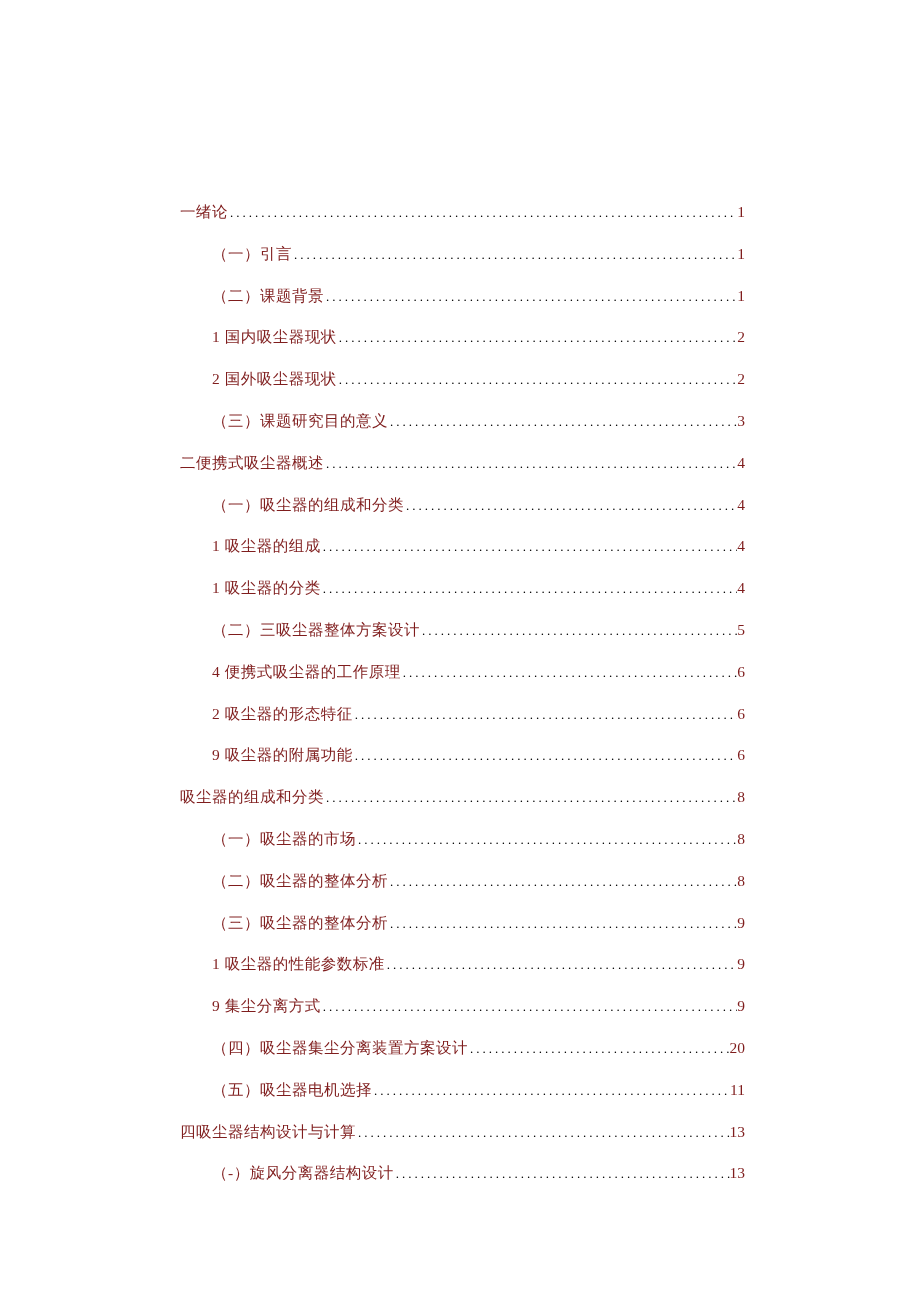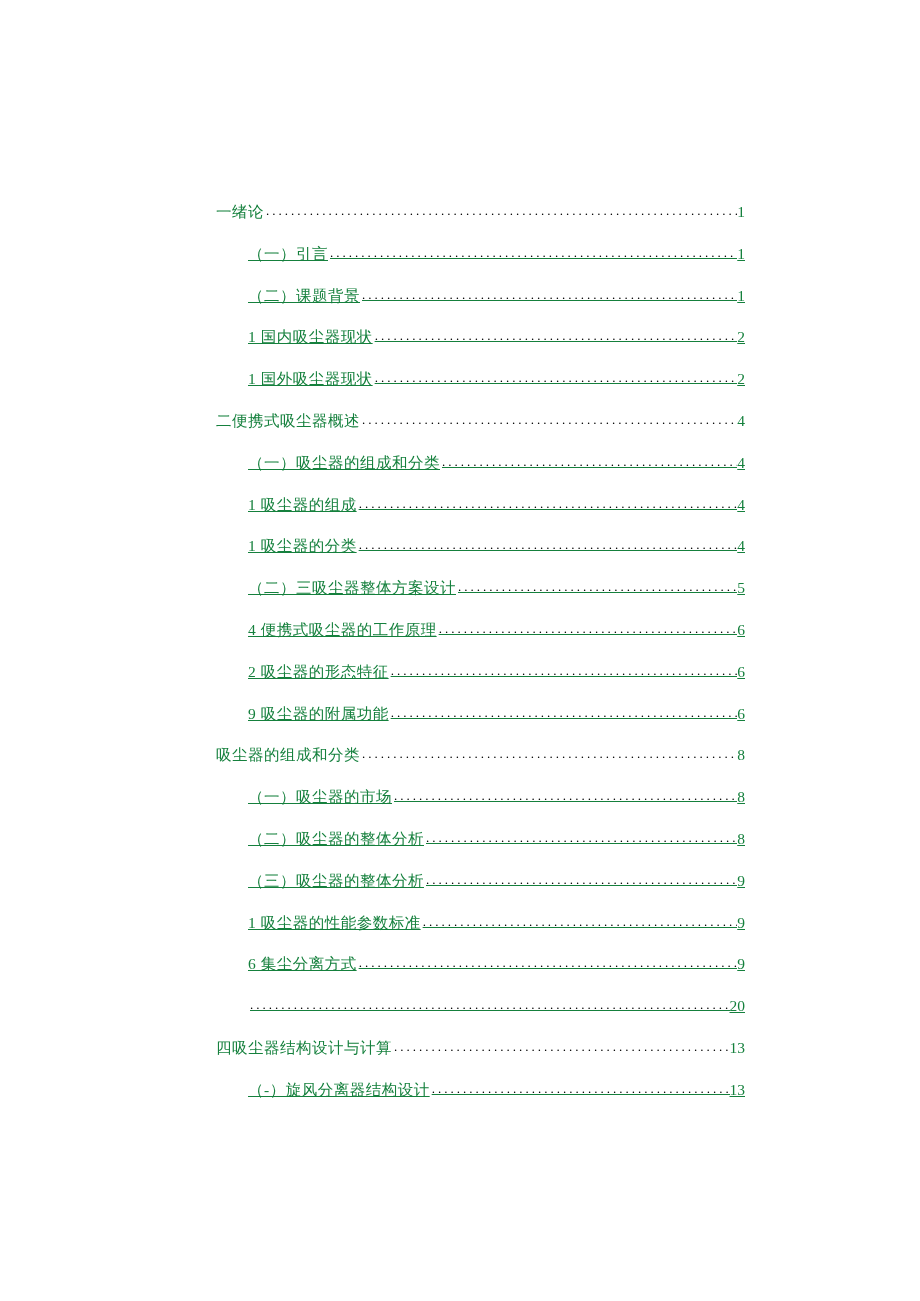--- a/index.html
+++ b/index.html
@@ -12,33 +12,31 @@
       font-family: "SimSun", "宋体", serif;
       width: 920px;
       height: 1301px;
       position: relative;
     }
     .page {
       padding: 200px 175px 100px 180px;
     }
     .toc-entry {
       display: flex;
-      align-items: center;
+      align-items: flex-end;
       margin-bottom: 17px;
       font-size: 15.5px;
-      color: #15803d;
+      color: #7f1d1d;
       line-height: 1.6;
-      margin-left: 36px;
     }
     .toc-entry.level-1 {
       padding-left: 0;
     }
     .toc-entry.level-2 {
       padding-left: 32px;
-      text-decoration: underline;
     }
     .toc-title {
       white-space: nowrap;
       letter-spacing: 0.5px;
     }
     .toc-dots {
       flex: 1;
       overflow: hidden;
       white-space: nowrap;
       letter-spacing: 3px;
@@ -73,23 +71,28 @@
     <span class="toc-title">（二）课题背景</span>
     <span class="toc-dots"></span>
     <span class="toc-page">1</span>
   </div>
   <div class="toc-entry level-2">
     <span class="toc-title">1 国内吸尘器现状</span>
     <span class="toc-dots"></span>
     <span class="toc-page">2</span>
   </div>
   <div class="toc-entry level-2">
-    <span class="toc-title">1 国外吸尘器现状</span>
+    <span class="toc-title">2 国外吸尘器现状</span>
     <span class="toc-dots"></span>
     <span class="toc-page">2</span>
+  </div>
+  <div class="toc-entry level-2">
+    <span class="toc-title">（三）课题研究目的意义</span>
+    <span class="toc-dots"></span>
+    <span class="toc-page">3</span>
   </div>
   <div class="toc-entry level-1">
     <span class="toc-title">二便携式吸尘器概述</span>
     <span class="toc-dots"></span>
     <span class="toc-page">4</span>
   </div>
   <div class="toc-entry level-2">
     <span class="toc-title">（一）吸尘器的组成和分类</span>
     <span class="toc-dots"></span>
     <span class="toc-page">4</span>
@@ -143,27 +146,33 @@
     <span class="toc-title">（三）吸尘器的整体分析</span>
     <span class="toc-dots"></span>
     <span class="toc-page">9</span>
   </div>
   <div class="toc-entry level-2">
     <span class="toc-title">1 吸尘器的性能参数标准</span>
     <span class="toc-dots"></span>
     <span class="toc-page">9</span>
   </div>
   <div class="toc-entry level-2">
-    <span class="toc-title">6 集尘分离方式</span>
+    <span class="toc-title">9 集尘分离方式</span>
     <span class="toc-dots"></span>
     <span class="toc-page">9</span>
   </div>
   <div class="toc-entry level-2">
+    <span class="toc-title">（四）吸尘器集尘分离装置方案设计</span>
     <span class="toc-dots"></span>
     <span class="toc-page">20</span>
+  </div>
+  <div class="toc-entry level-2">
+    <span class="toc-title">（五）吸尘器电机选择</span>
+    <span class="toc-dots"></span>
+    <span class="toc-page">11</span>
   </div>
   <div class="toc-entry level-1">
     <span class="toc-title">四吸尘器结构设计与计算</span>
     <span class="toc-dots"></span>
     <span class="toc-page">13</span>
   </div>
   <div class="toc-entry level-2">
     <span class="toc-title">（-）旋风分离器结构设计</span>
     <span class="toc-dots"></span>
     <span class="toc-page">13</span>

